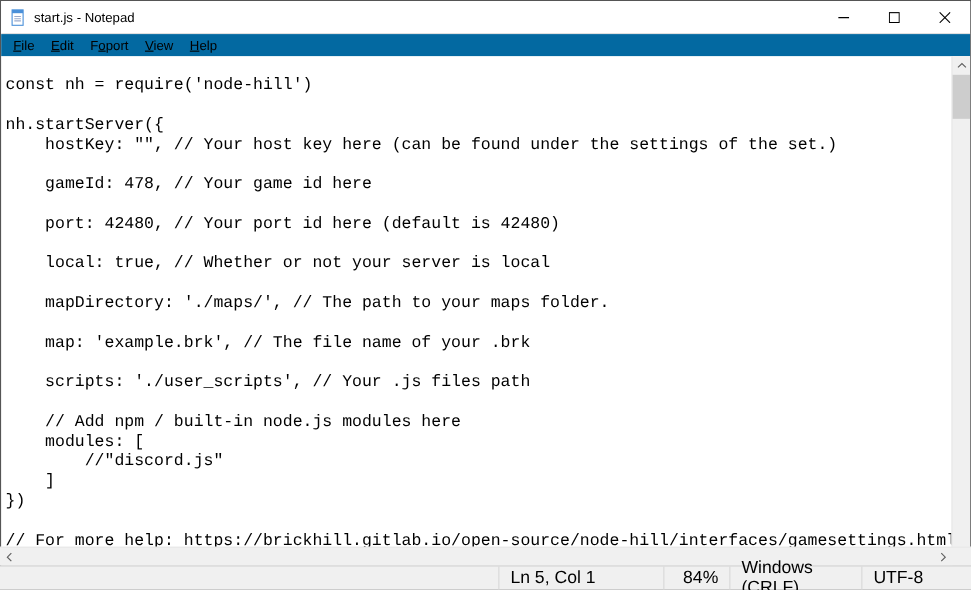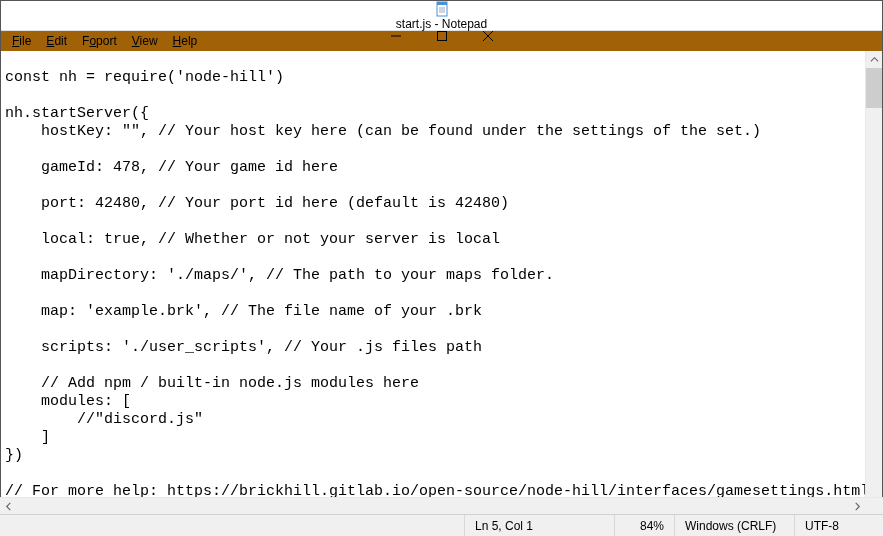--- a/index.html
+++ b/index.html
@@ -15,21 +15,20 @@
       height: 536px;
       overflow: hidden;
       border: 1px solid #555;
     }
     .titlebar {
       height: 30px;
       background: #fff;
       display: flex;
       align-items: center;
       border-bottom: 1px solid #e0e0e0;
-      flex-direction: column;
     }
     .app-icon {
       width: 16px;
       height: 16px;
       margin-left: 8px;
       margin-right: 6px;
       display: inline-flex;
       align-items: center;
       justify-content: center;
     }
@@ -53,21 +52,21 @@
     }
     .win-btn svg {
       width: 10px;
       height: 10px;
     }
     .menubar {
       height: 20px;
       display: flex;
       align-items: center;
       padding-left: 4px;
-      background: #a16207;
+      background: #0369a1;
     }
     .menu-item {
       padding: 1px 8px 1px 7px;
       font-size: 12px;
       color: #000;
       display: inline-block;
     }
     .menu-item .underline {
       text-decoration: underline;
     }
@@ -137,36 +136,36 @@
     }
     .statusbar {
       position: absolute;
       bottom: 0;
       left: 0;
       right: 0;
       height: 22px;
       background: #f0f0f0;
       display: flex;
       align-items: center;
-      font-size: 12px;
+      font-size: 16px;
       color: #000;
       border-top: 1px solid #d0d0d0;
     }
     .status-spacer { flex: 1; }
     .status-cell {
       padding: 0 10px;
       border-left: 1px solid #d8d8d8;
       height: 100%;
       display: flex;
       align-items: center;
     }
     .status-cell.pos { width: 150px; }
     .status-cell.zoom { width: 60px; justify-content: flex-end; }
     .status-cell.eol { width: 120px; }
-    .status-cell.enc { width: 89px; }
+    .status-cell.enc { width: 100px; }
   </style>
 </head>
 <body>
 
 <div class="titlebar">
   <span class="app-icon">
     <svg viewBox="0 0 16 16">
       <rect x="2" y="1" width="10" height="14" fill="#fff" stroke="#4a90d9" stroke-width="1"></rect>
       <rect x="2" y="1" width="10" height="3" fill="#4a90d9"></rect>
       <line x1="4" y1="7" x2="10" y2="7" stroke="#9ac" stroke-width="1"></line>

